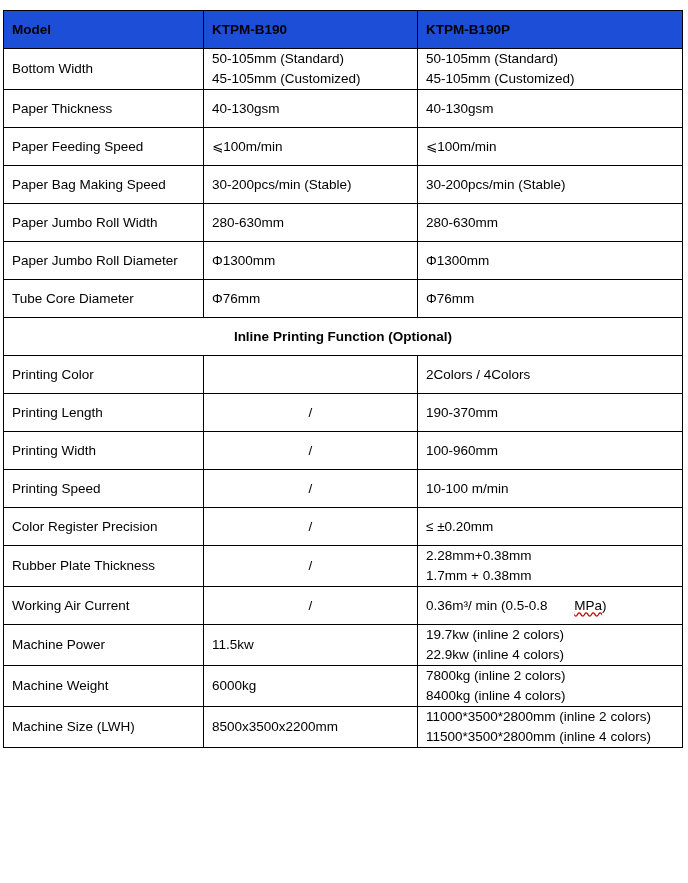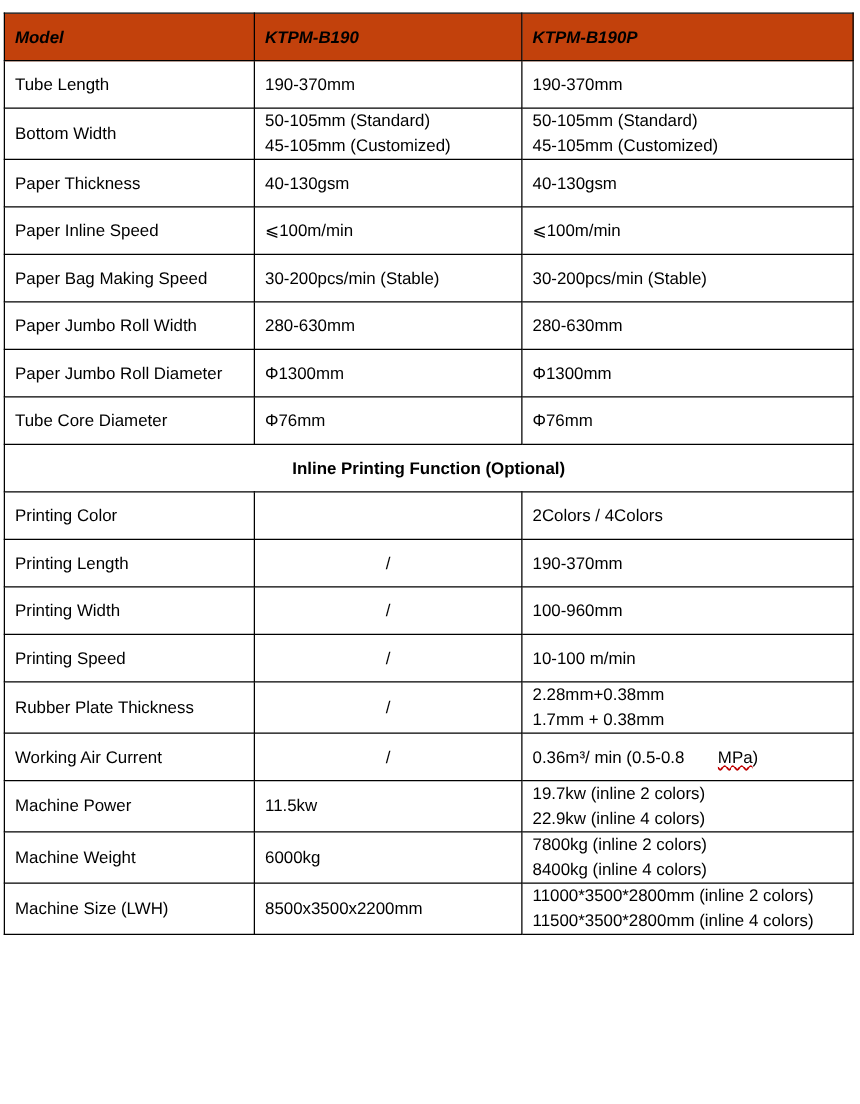--- a/index.html
+++ b/index.html
@@ -1,21 +1,21 @@
 <!DOCTYPE html>
 <html><head>
 <meta charset="utf-8">
 <style>
   html, body { margin:0; padding:0; background:#ffffff; }
   body { width:688px; height:883px; position:relative; overflow:hidden;
          font-family:"Liberation Sans", "DejaVu Sans", sans-serif; color:#000; }
   table { position:absolute; left:3px; top:10px; border-collapse:collapse; table-layout:fixed; width:679px; }
   col.c1 { width:200px; } col.c2 { width:214px; } col.c3 { width:265px; }
   td { border:1px solid #000; font-size:13.5px; padding:0 0 0 8px; vertical-align:middle; white-space:nowrap; line-height:20px; }
-  tr.hdr td { background:#c2410c; font-weight:bold; height:37px;font-style:italic; }
+  tr.hdr td { background:#1d4ed8; font-weight:bold; height:37px; }
   tr.r1 td { height:37px; }
   tr.r2 td { height:40px; }
   td.center { text-align:center; padding-left:0; }
   td.section { text-align:center; font-weight:bold; padding-left:0; }
   .wavy { text-decoration: underline wavy #c00000; text-underline-offset:2px;margin-left:23px; }
 </style>
 </head>
 <body>
 
 <table>
@@ -24,43 +24,38 @@
       <col class="c2">
       <col class="c3">
     </colgroup>
   <tbody>
       <tr class="hdr">
     <td>Model</td>
     <td>KTPM-B190</td>
     <td>KTPM-B190P</td>
   </tr>
 
-  <tr class="r1">
-    <td>Tube Length</td>
-    <td>190-370mm</td>
-    <td>190-370mm</td>
-  </tr>
   <tr class="r2">
     <td>Bottom Width</td>
     <td>
           <div>50-105mm (Standard)</div>
           <div>45-105mm (Customized)</div>
         </td>
     <td>
           <div>50-105mm (Standard)</div>
           <div>45-105mm (Customized)</div>
         </td>
   </tr>
   <tr class="r1">
     <td>Paper Thickness</td>
     <td>40-130gsm</td>
     <td>40-130gsm</td>
   </tr>
   <tr class="r1">
-    <td>Paper Inline Speed</td>
+    <td>Paper Feeding Speed</td>
     <td>⩽100m/min</td>
     <td>⩽100m/min</td>
   </tr>
   <tr class="r1">
     <td>Paper Bag Making Speed</td>
     <td>30-200pcs/min (Stable)</td>
     <td>30-200pcs/min (Stable)</td>
   </tr>
   <tr class="r1">
     <td>Paper Jumbo Roll Width</td>
@@ -95,20 +90,25 @@
   <tr class="r1">
     <td>Printing Width</td>
     <td class="center">/</td>
     <td>100-960mm</td>
   </tr>
   <tr class="r1">
     <td>Printing Speed</td>
     <td class="center">/</td>
     <td>10-100 m/min</td>
   </tr>
+  <tr class="r1">
+    <td>Color Register Precision</td>
+    <td class="center">/</td>
+    <td>≤ ±0.20mm</td>
+  </tr>
   <tr class="r2">
     <td>Rubber Plate Thickness</td>
     <td class="center">/</td>
     <td>
           <div>2.28mm+0.38mm</div>
           <div>1.7mm + 0.38mm</div>
         </td>
   </tr>
   <tr class="r1">
     <td>Working Air Current</td>

